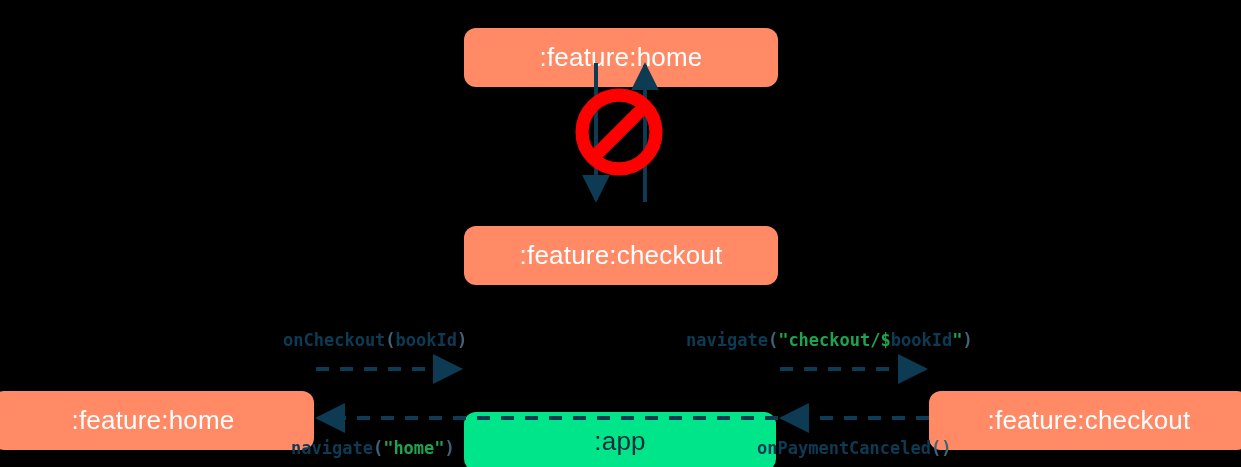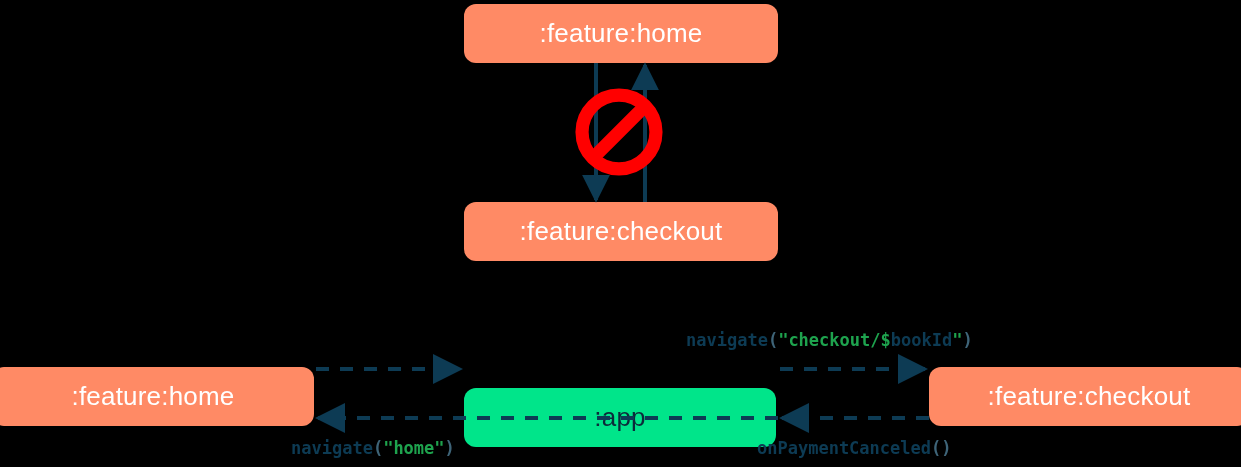--- a/index.html
+++ b/index.html
@@ -26,20 +26,21 @@
     box-sizing: border-box;
     border-radius: 12px;
     display: flex;
     align-items: center;
     justify-content: center;
     font-family: "Liberation Sans", sans-serif;
     font-size: 26px;
     letter-spacing: .2px;
     white-space: nowrap;
     user-select: none;
+    margin-top: 24px;
   }
   .node-feature {
     background: #FF8A65;
     color: #FFFFFF;
   }
   .node-app {
     background: #00E58A;
     color: #0C2B3A;
   }
 
@@ -137,20 +138,23 @@
     <line x1="780" y1="369" x2="925" y2="369" stroke="#0D3B54" stroke-width="4" stroke-dasharray="13 11" marker-end="url(#arrowDashed)"></line>
 
     <line x1="929" y1="418" x2="782" y2="418" stroke="#0D3B54" stroke-width="4" stroke-dasharray="13 11" marker-end="url(#arrowDashed)"></line>
   </svg>
 
   <svg id="forbidden-badge" viewBox="0 0 100 100">
     <circle cx="50" cy="50" r="42" fill="none" stroke="#FF0000" stroke-width="15"></circle>
     <line x1="22" y1="78" x2="78" y2="22" stroke="#FF0000" stroke-width="15" stroke-linecap="butt"></line>
   </svg>
 
+  <div class="edge-label" id="label-on-checkout">
+    <span class="tok-fn">onCheckout</span><span class="tok-punct">(</span><span class="tok-arg">bookId</span><span class="tok-punct">)</span>
+  </div>
 
   <div class="edge-label" id="label-navigate-co">
     <span class="tok-fn">navigate</span><span class="tok-punct">(</span><span class="tok-str">"checkout/</span><span class="tok-str">$</span><span class="tok-var">bookId</span><span class="tok-str">"</span><span class="tok-punct">)</span>
   </div>
 
   <div class="edge-label" id="label-navigate-hm">
     <span class="tok-fn">navigate</span><span class="tok-punct">(</span><span class="tok-str">"home"</span><span class="tok-punct">)</span>
   </div>
 
   <div class="edge-label" id="label-on-cancel">

